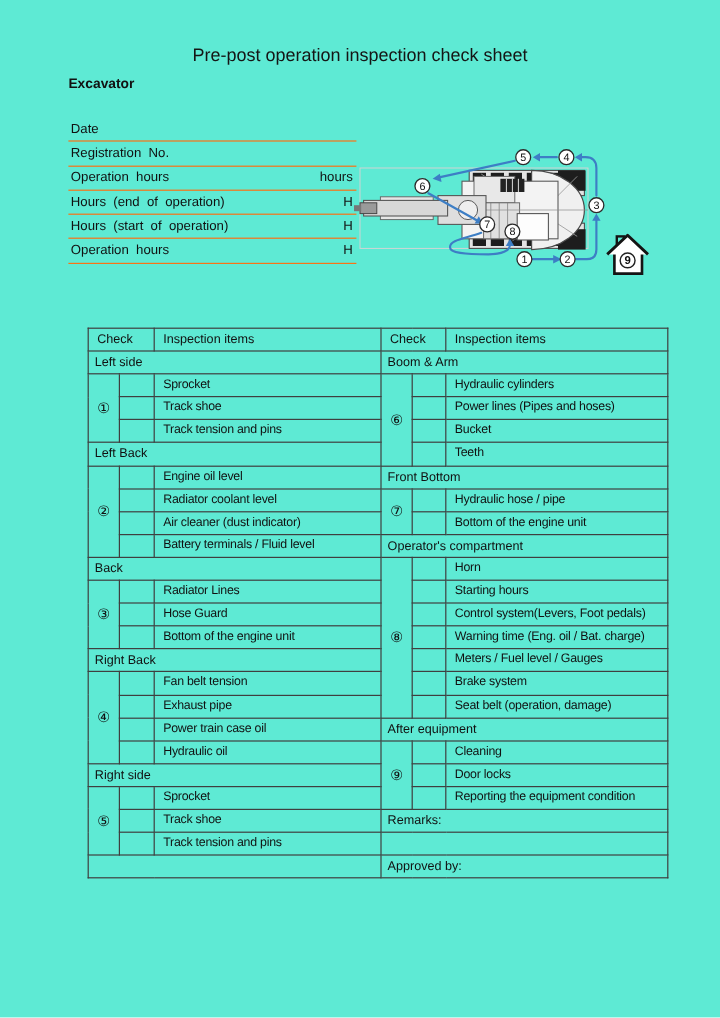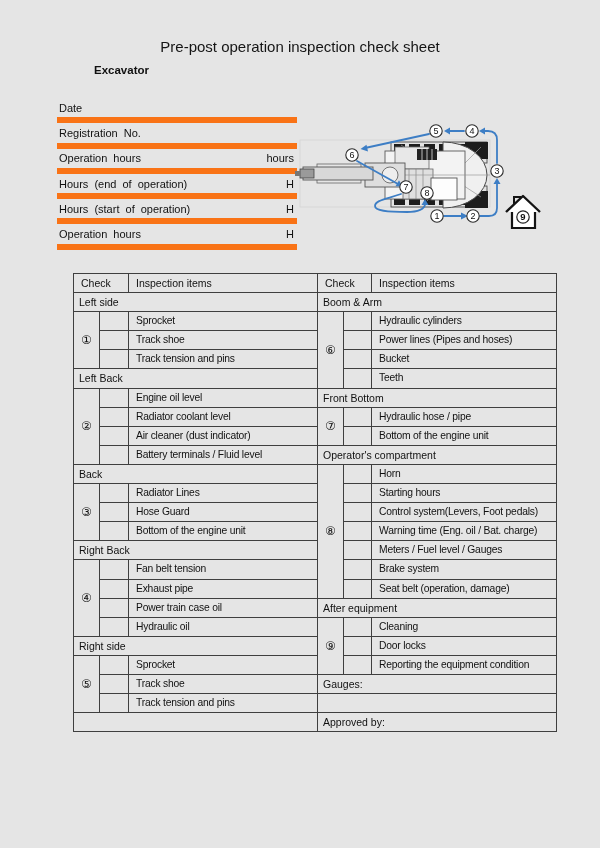--- a/index.html
+++ b/index.html
@@ -1,23 +1,23 @@
 <!DOCTYPE html>
 <html><head>
 <meta charset="utf-8">
 <style>
   html,body{margin:0;padding:0;background:#fff;}
-  .page{position:relative;width:600px;height:848px;background:#e5e5e5;overflow:hidden;
+  .page{position:relative;width:600px;height:848px;background:#5eead4;overflow:hidden;
         font-family:"Liberation Sans","DejaVu Sans",sans-serif;color:#111;}
   .title{position:absolute;top:38px;left:0;width:100%;text-align:center;font-size:15px;color:#151515;}
-  .machine-type{position:absolute;top:64px;left:57px;font-size:11.5px;font-weight:bold;margin-left:37px;}
+  .machine-type{position:absolute;top:64px;left:57px;font-size:11.5px;font-weight:bold;}
 
   
   .form{position:absolute;left:57px;top:98px;width:240px;}
-  .form-row{position:relative;height:19.3px;border-bottom:6px solid #f97316;
+  .form-row{position:relative;height:19.3px;border-bottom:1px solid #f97316;
             display:flex;align-items:center;font-size:11px;word-spacing:3px;}
   .form-row .lbl{padding-left:2px;white-space:nowrap;}
   .form-row .blank{flex:1;height:100%;}
   .form-row .mid{position:absolute;left:160px;top:2px;}
   .form-row .sfx{position:absolute;right:3px;word-spacing:0;}
 
   
   .diagram{position:absolute;left:295px;top:107px;}
 
   
@@ -314,21 +314,21 @@
     <tr>
       <td class="num" rowspan="3">⑤</td>
       <td class="cb"></td>
       <td class="item">Sprocket</td>
       <td class="cb"></td>
       <td class="item">Reporting the equipment condition</td>
     </tr>
     <tr>
       <td class="cb"></td>
       <td class="item">Track shoe</td>
-      <td class="sec" colspan="3"><span>Gauges:</span></td>
+      <td class="sec" colspan="3"><span>Remarks:</span></td>
     </tr>
     <tr>
       <td class="cb"></td>
       <td class="item">Track tension and pins</td>
       <td class="sec" colspan="3"></td>
     </tr>
     <tr>
       <td class="sec" colspan="3"></td>
       <td class="sec" colspan="3"><span>Approved by:</span></td>
     </tr>

